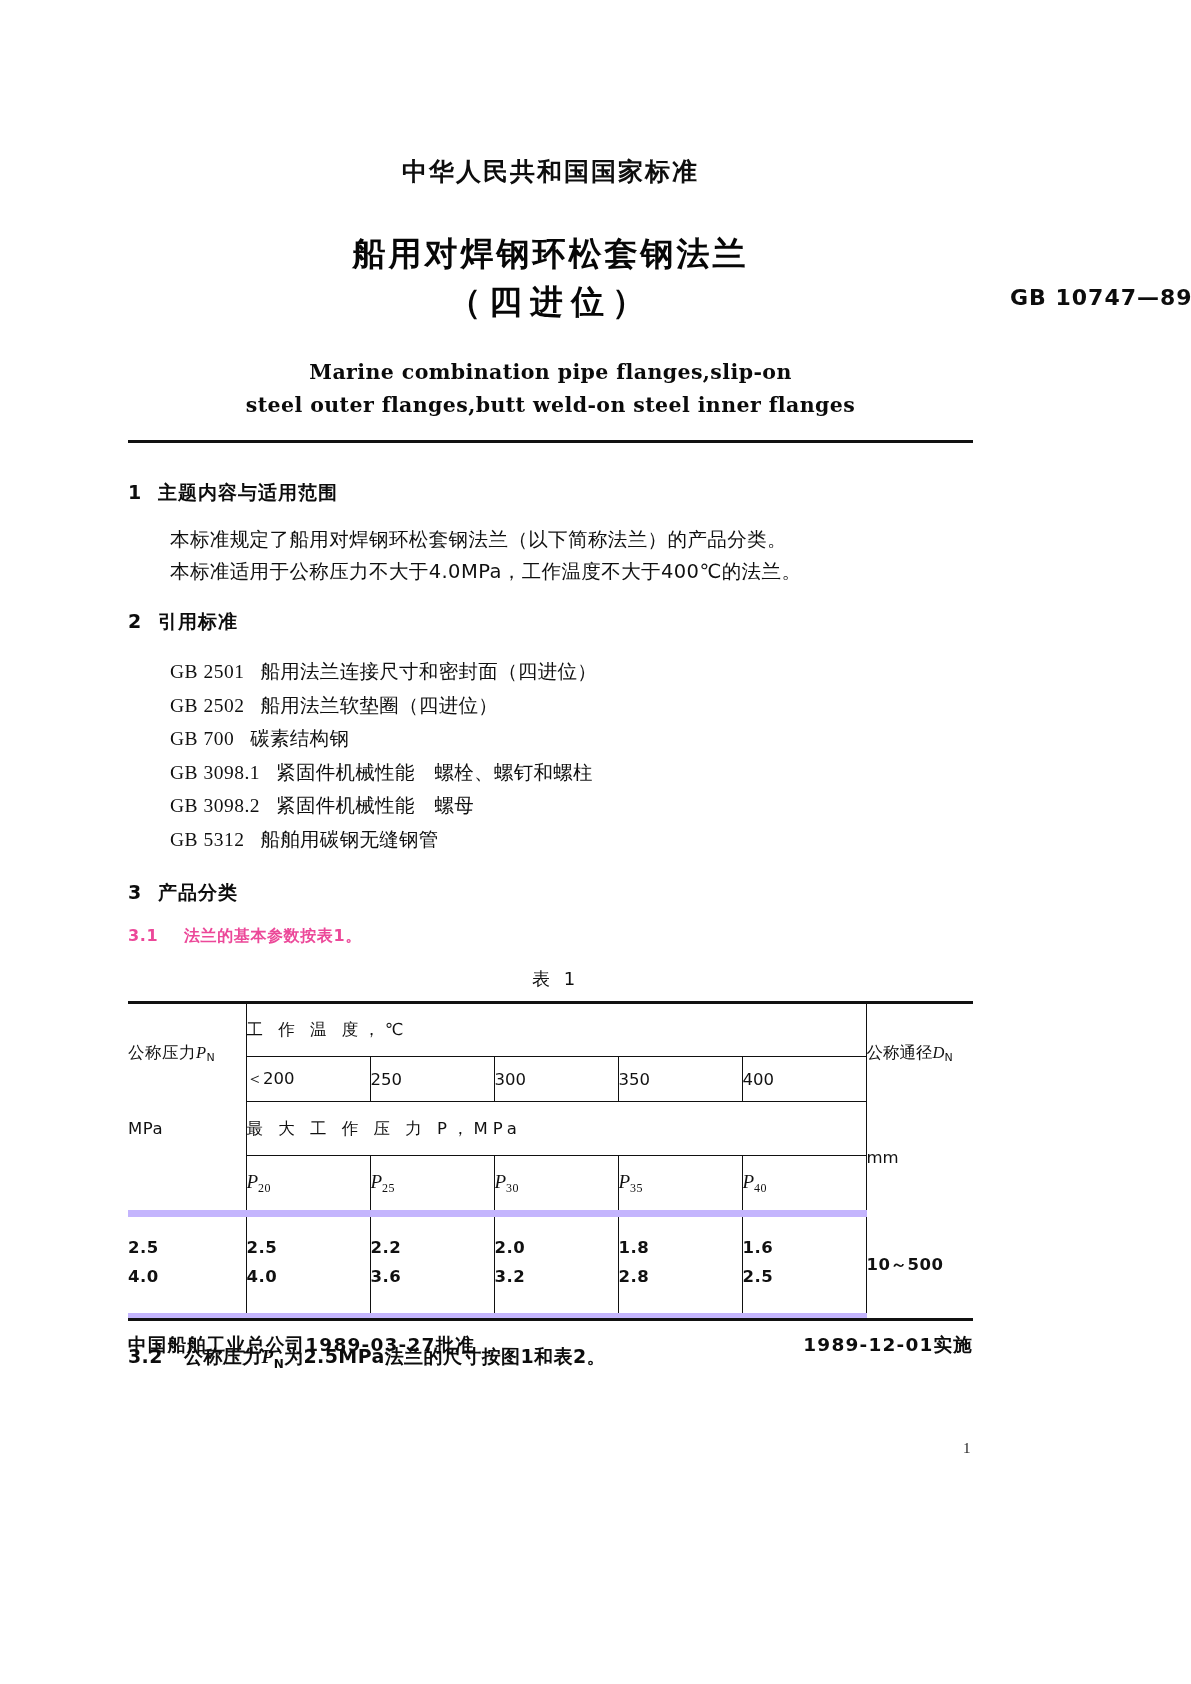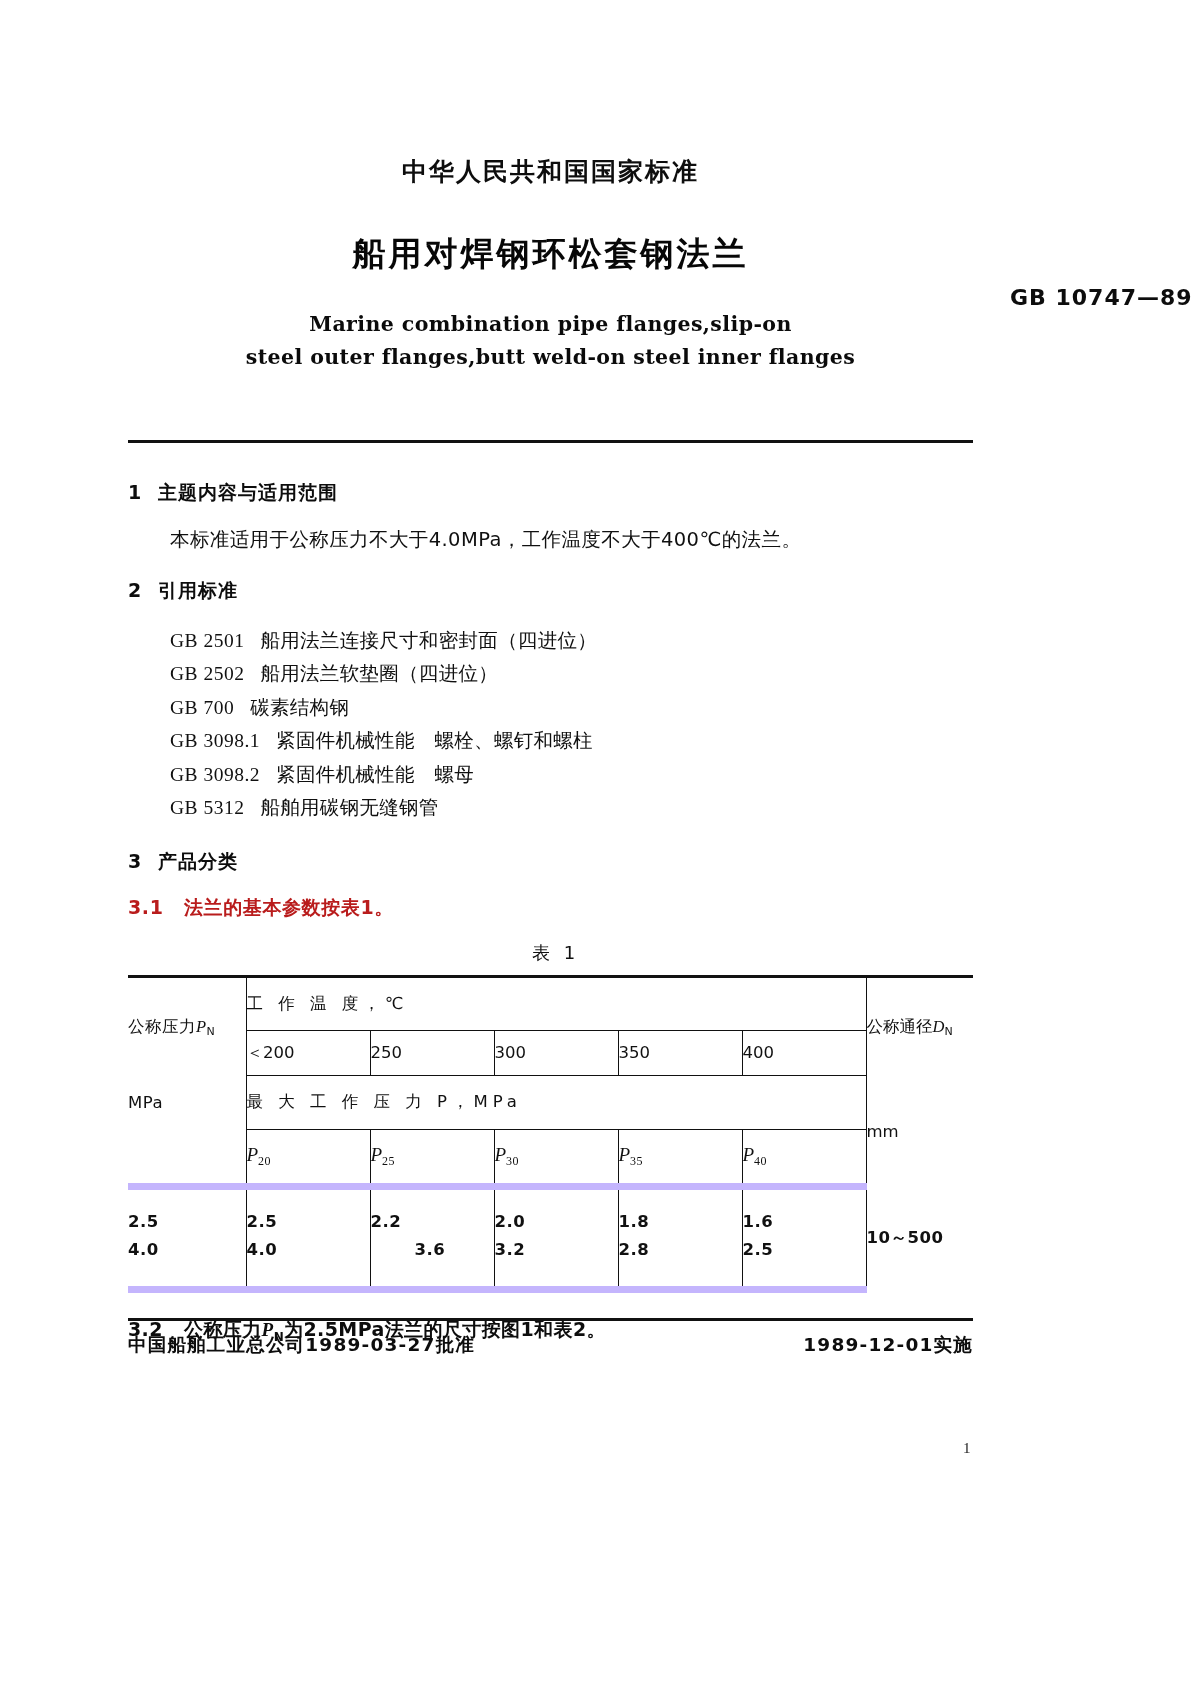--- a/index.html
+++ b/index.html
@@ -123,23 +123,23 @@
   .ref-item .code {
     font-family: "Liberation Serif", "DejaVu Serif", serif;
     letter-spacing: 0.5px;
   }
   .ref-item .gap { display: inline-block; width: 16px; }
   .sec3-head { margin-top: 24px; }
   .sec31 {
     margin-top: 20px;
     font-family: "DejaVu Sans", "Liberation Sans", sans-serif;
     font-weight: bold;
-    font-size: 19px;
+    font-size: 16px;
     letter-spacing: 0.6px;
-    color: #b91c1c;
+    color: #ec4899;
   }
   .sec31 .lead { display: inline-block; width: 56px; }
 
   
   .table-caption {
     margin-top: 20px;
     text-align: center;
     font-family: "DejaVu Sans", "Liberation Sans", sans-serif;
     font-size: 18px;
     letter-spacing: 4px;
@@ -231,38 +231,40 @@
 </head>
 <body>
 
 <div class="page">
 
   <div class="doc-header">
     <div class="national-standard-line">中华人民共和国国家标准</div>
 
     <div class="title-zh">
       <div class="line1">船用对焊钢环松套钢法兰</div>
+      <div class="line2">（四进位）</div>
     </div>
 
     <div class="title-en">
       <div>Marine combination pipe flanges,slip-on</div>
       <div>steel outer flanges,butt weld-on steel inner flanges</div>
     </div>
   </div>
 
   <div class="std-number">GB 10747—89</div>
 
   <div class="rule-top"></div>
 
   <div class="body-area">
 
     <div class="clause-head">
       <span class="num">1</span><span>主题内容与适用范围</span>
     </div>
     <div class="sec1-paras">
+      <div class="para">本标准规定了船用对焊钢环松套钢法兰（以下简称法兰）的产品分类。</div>
       <div class="para">本标准适用于公称压力不大于4.0MPa，工作温度不大于400℃的法兰。</div>
     </div>
 
     <div class="clause-head sec2-head">
       <span class="num">2</span><span>引用标准</span>
     </div>
     <div class="ref-list">
       <div class="ref-item">
         <span class="code">GB 2501</span><span class="gap"></span><span>船用法兰连接尺寸和密封面（四进位）</span>
       </div>
@@ -354,21 +356,21 @@
           <td class="bd-l datacell" style="padding-top:12px;">2.2</td>
           <td class="bd-l datacell" style="padding-top:12px;">2.0</td>
           <td class="bd-l datacell" style="padding-top:12px;">1.8</td>
           <td class="bd-l datacell" style="padding-top:12px;">1.6</td>
           <td class="bd-l dn-range" rowspan="2">10～500</td>
         </tr>
 
         <tr>
           <td class="datacell bd-bot-heavy" style="height:46px;vertical-align:top;">4.0</td>
           <td class="bd-l datacell bd-bot-heavy" style="vertical-align:top;">4.0</td>
-          <td class="bd-l datacell bd-bot-heavy" style="vertical-align:top;padding-left:44px;">3.6</td>
+          <td class="bd-l datacell bd-bot-heavy" style="vertical-align:top;">3.6</td>
           <td class="bd-l datacell bd-bot-heavy" style="vertical-align:top;">3.2</td>
           <td class="bd-l datacell bd-bot-heavy" style="vertical-align:top;">2.8</td>
           <td class="bd-l datacell bd-bot-heavy" style="vertical-align:top;">2.5</td>
         </tr>
       </tbody>
     </table>
 
     <div class="sec32">
       <span class="lead">3.2</span><span>公称压力</span><span class="ital">P</span><sub style="font-size:12px;">N</sub><span>为2.5MPa法兰的尺寸按图1和表2。</span>
     </div>

